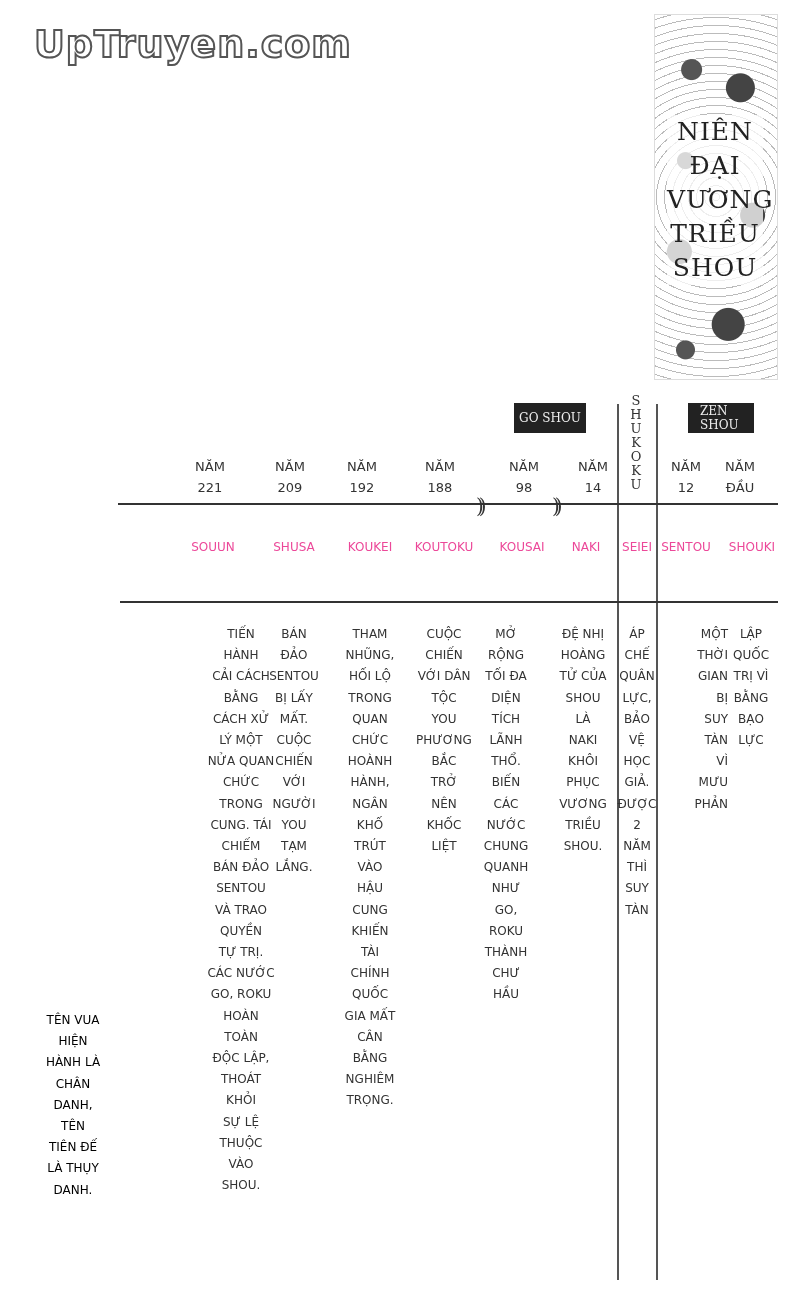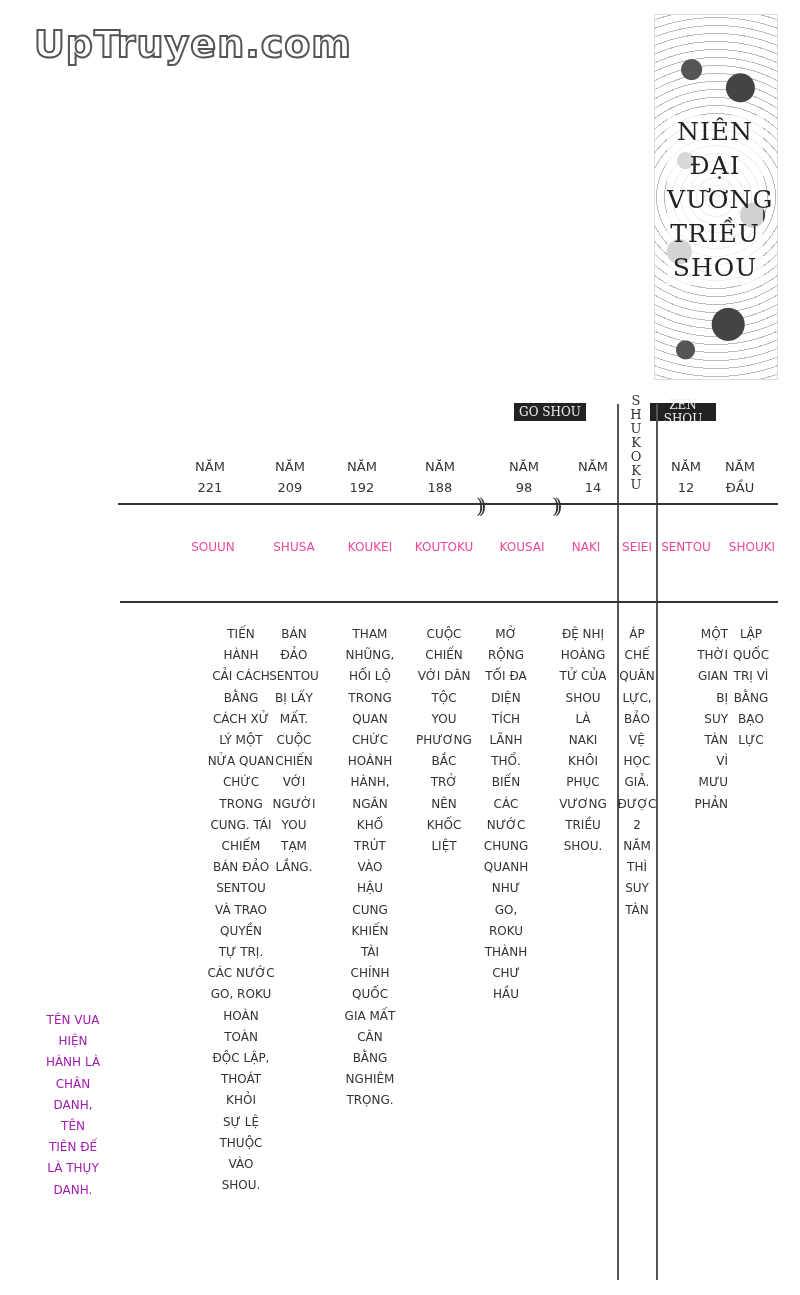--- a/index.html
+++ b/index.html
@@ -32,24 +32,24 @@
       position:absolute; left:0; top:100px; width:120px;
       text-align:center; font-family:"DejaVu Serif", serif;
       font-size:25px; line-height:34px; color:#222; letter-spacing:1px;
     }
     .banner-title span {
       display:block; background:rgba(255,255,255,0.75);
       margin:0 12px;
     }
 
     .label-box {
-      position:absolute; top:403px; height:18px;
+      position:absolute; top:403px; height:30px;
       background:#222; color:#eee;
       font-family:"DejaVu Serif", serif; font-size:12px;
-      display:flex; align-items:center; justify-content:center;text-align:center;
+      display:flex; align-items:center; justify-content:center;
     }
 
     .shukoku {
       position:absolute; left:628px; top:394px; width:16px;
       font-family:"DejaVu Serif", serif; font-size:13px; line-height:14px;
       text-align:center; color:#333;
     }
 
     .vline { position:absolute; width:1.5px; background:#555; }
     .hline { position:absolute; height:2px; background:#333; }
@@ -69,41 +69,41 @@
       font-family:"DejaVu Serif", serif; letter-spacing:-5px;
     }
 
     .desc {
       position:absolute; top:624px; width:80px; text-align:center;
       font-size:12px; line-height:21.2px; color:#333;
       white-space:pre-line;
     }
     .note {
       position:absolute; left:28px; top:1010px; width:90px; text-align:center;
-      font-size:12px; line-height:21.2px; color:#a21caf;
+      font-size:12px; line-height:21.2px; color:#000000;
       white-space:pre-line;
     }
   </style>
 </head>
 <body>
 
 <div class="watermark">UpTruyen.com</div>
 
 <div class="banner">
   <div class="banner-title">
     <span>NIÊN</span>
     <span>ĐẠI</span>
     <span>VƯƠNG</span>
     <span>TRIỀU</span>
     <span>SHOU</span>
   </div>
 </div>
 
 <div class="label-box" style="left:514px;width:72px;">GO SHOU</div>
-<div class="label-box" style="left:650px;width:66px;">ZEN SHOU</div>
+<div class="label-box" style="left:688px;width:66px;padding-left:12px;">ZEN SHOU</div>
 <div class="shukoku">S<br>H<br>U<br>K<br>O<br>K<br>U</div>
 
 <div class="vline" style="left:617px;top:404px;height:876px;"></div>
 <div class="vline" style="left:656px;top:404px;height:876px;"></div>
 
 <div class="hline" style="left:118px;top:503px;width:660px;"></div>
 <div class="hline" style="left:120px;top:601px;width:658px;"></div>
 
 <div class="break" style="left:476px;">))</div>
 <div class="break" style="left:552px;">))</div>

